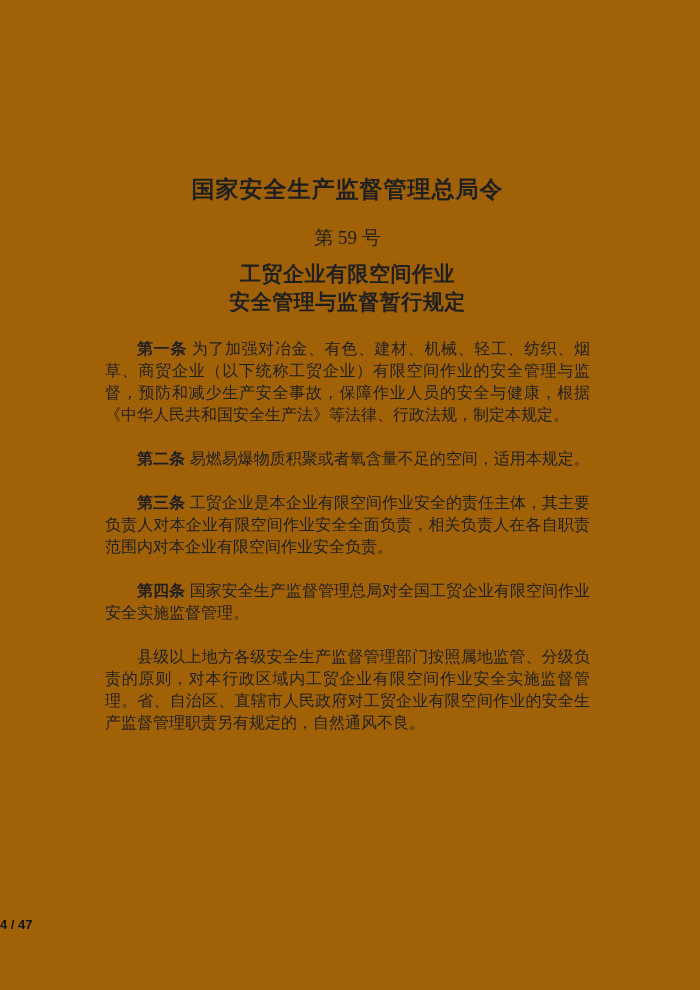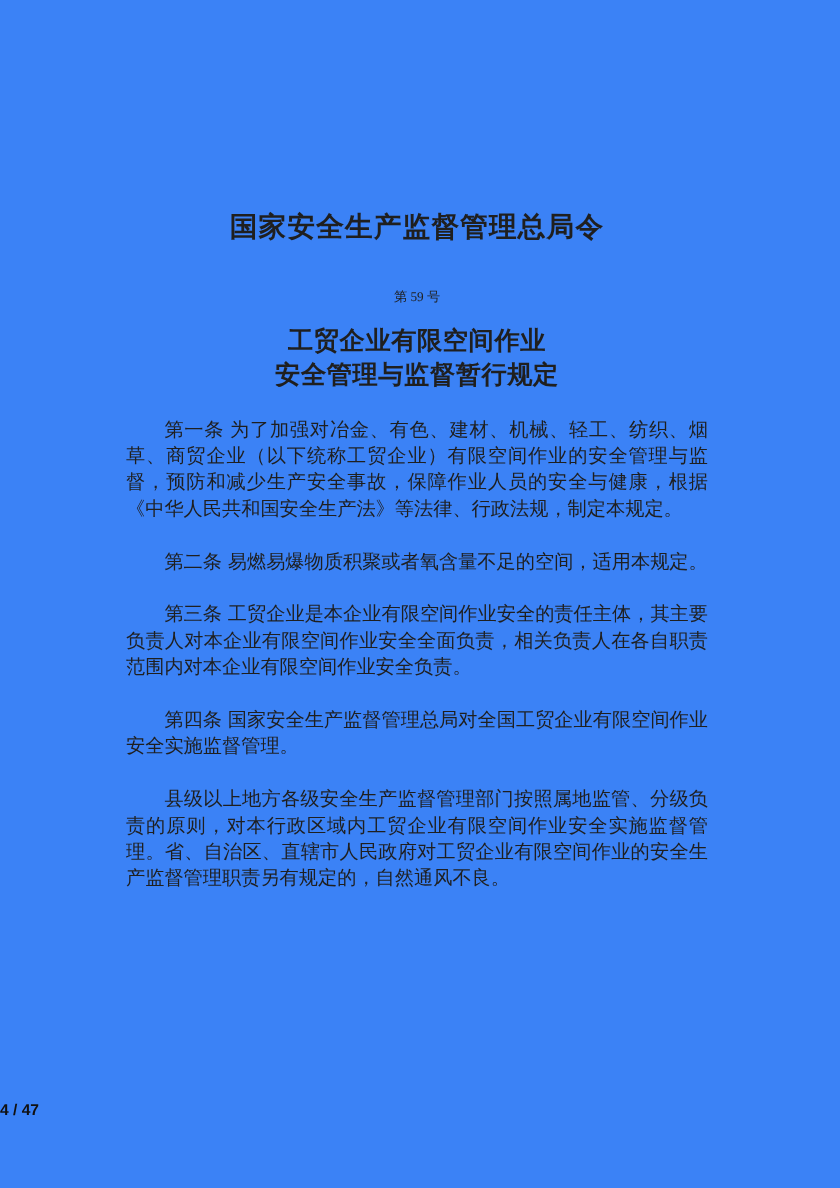--- a/index.html
+++ b/index.html
@@ -11,35 +11,35 @@
   body {
     font-family: "Liberation Serif", "DejaVu Serif", serif;
     color: #1f1f1f;
     position: relative;
     overflow: hidden;
   }
   .page {
     position: absolute;
     inset: 0;
     padding: 174px 110px 0 105px;
-    background: #3b82f6;
+    background: #a16207;
   }
   .doc-title {
     text-align: center;
     font-weight: bold;
     font-size: 23px;
     line-height: 32px;
     letter-spacing: 1px;
     white-space: nowrap;
   }
   .order-no {
     text-align: center;
-    font-size: 11px;
+    font-size: 19px;
     line-height: 20px;
-    margin-top: 32px;
+    margin-top: 22px;
     font-family: Liberation Serif, serif;
   }
   .doc-subtitle {
     text-align: center;
     font-weight: bold;
     font-size: 21px;
     line-height: 28px;
     letter-spacing: 0.5px;
     white-space: nowrap;
   }
@@ -53,21 +53,21 @@
     text-indent: 2em;
   }
   .para {
     font-size: 16px;
     line-height: 22px;
     margin-top: 22px;
     text-align: justify;
     text-indent: 2em;
   }
   .para-label {
-    font-weight: normal;
+    font-weight: bold;
     margin-right: 0.3em;
   }
   .para-label:empty { margin-right: 0; }
   .footer {
     position: absolute;
     left: 0;
     right: 0;
     top: 916px;
     text-align: left;
     font-weight: bold;

